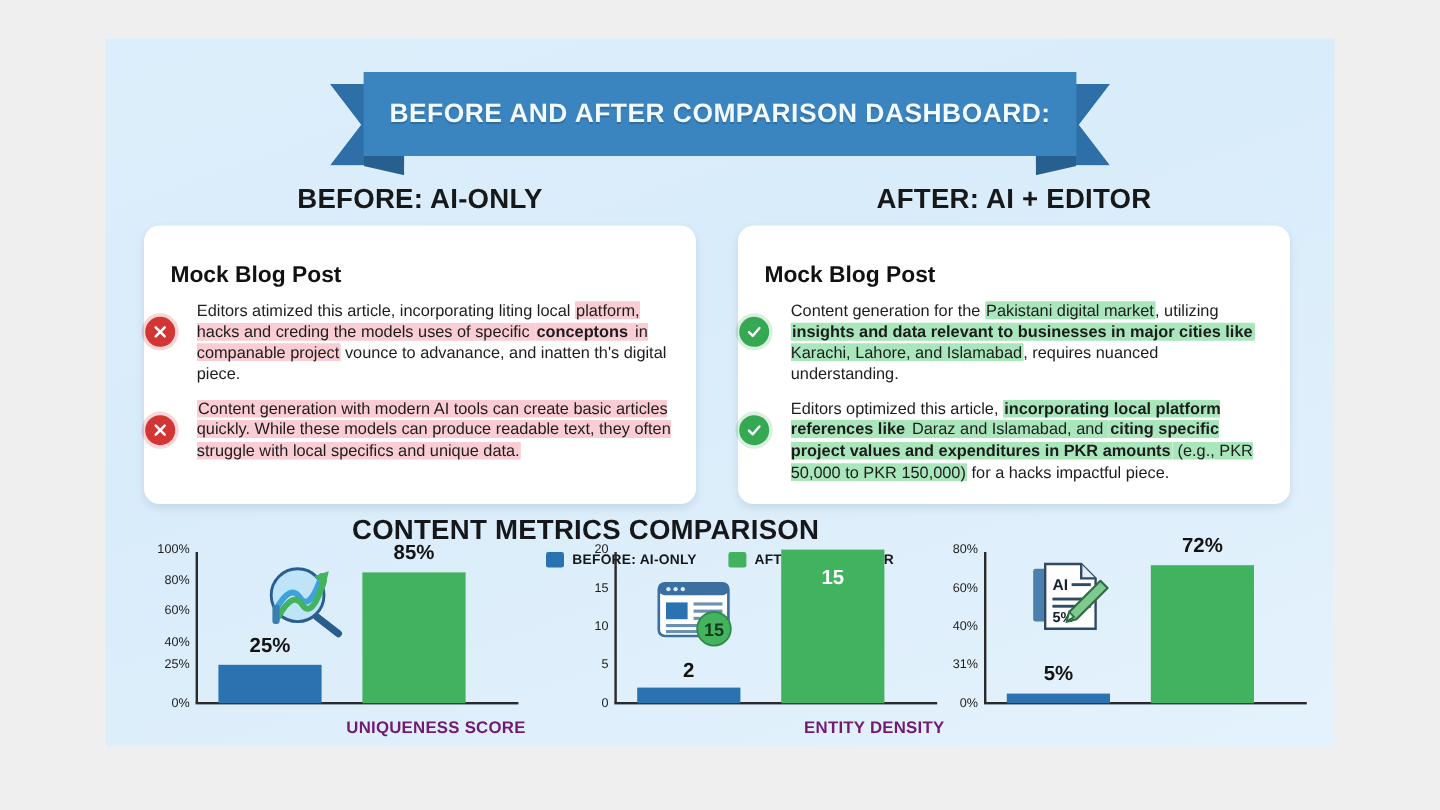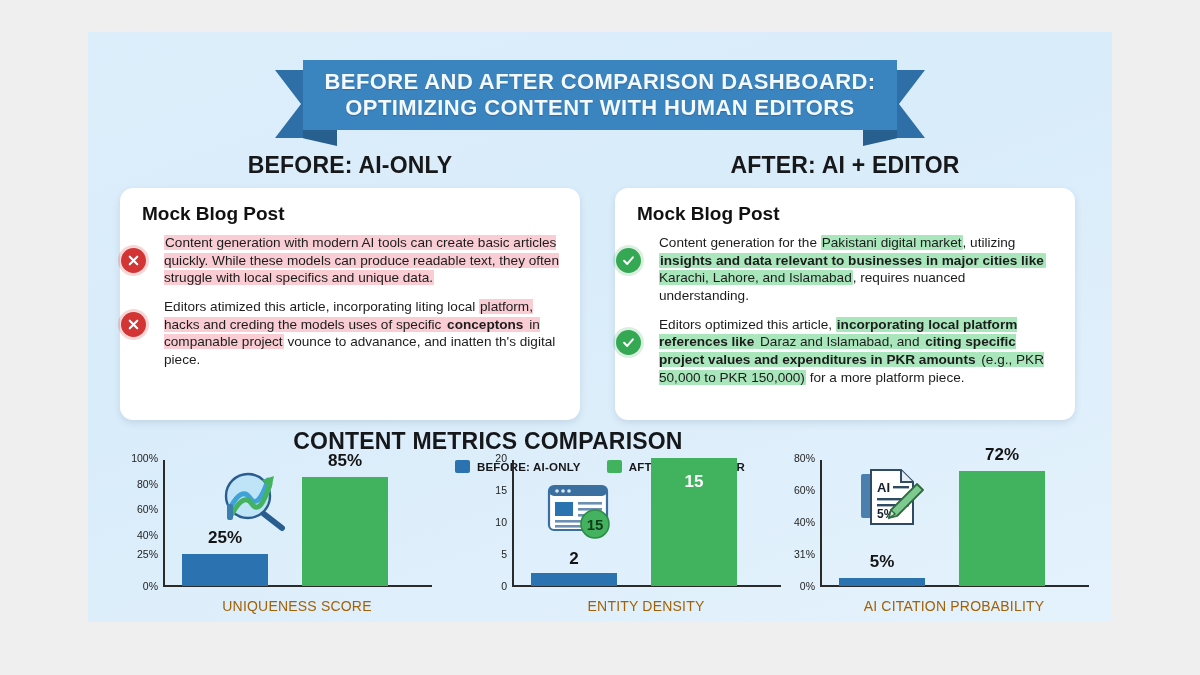--- a/index.html
+++ b/index.html
@@ -49,21 +49,21 @@
 
   
   .card{
     position:absolute;top:188px;width:460px;
     background:#ffffff;border-radius:13px;
     box-shadow:0 3px 7px rgba(40,70,100,.13);
     padding:15px 18px 16px 18px;box-sizing:border-box;
   }
   #card-before{left:120px;height:232px;}
   #card-after{left:615px;height:232px;}
-  .card-title{font-size:19px;font-weight:bold;color:#111;margin:0 0 9px 4px;}
+  .card-title{font-size:19px;font-weight:bold;color:#111;margin:16px 0 9px 4px;}
   .para{
     position:relative;font-size:13.6px;line-height:1.30;color:#1c1c1c;
     margin:0 0 11px 0;padding-left:26px;
   }
   .para:last-child{margin-bottom:0;}
   .badge{
     position:absolute;left:-17px;top:14px;width:25px;height:25px;border-radius:50%;
     display:flex;align-items:center;justify-content:center;
   }
   .badge.bad{background:#d33434;box-shadow:0 0 0 3px rgba(211,52,52,.20);}
@@ -101,85 +101,84 @@
   }
   .bar{position:absolute;bottom:0;}
   .bar.blue{background:#2a72b0;}
   .bar.green{background:#41b25d;}
   .bar-val{
     position:absolute;transform:translateX(-50%);
     font-size:17px;font-weight:bold;color:#131313;white-space:nowrap;
   }
   .bar-val.inside{color:#ffffff;}
   .xlabel{
-    position:absolute;bottom:4px;left:38px;right:0;text-align:center;
-    font-size:14px;font-weight:normal;color:#a16207;letter-spacing:.2px;
+    position:absolute;bottom:4px;left:38px;right:0;text-align:right;
+    font-size:14px;font-weight:bold;color:#701a75;letter-spacing:.2px;
   }
   .chart-icon{position:absolute;}
 </style>
 </head>
 <body>
 
 <div id="stage">
   <div id="panel"></div>
 
   <div id="ribbon">
     <div class="rib-tail left"></div>
     <div class="rib-tail right"></div>
     <div class="rib-fold left"></div>
     <div class="rib-fold right"></div>
     <div class="rib-main">
       <div class="txt">
         <div>Before and After Comparison Dashboard:</div>
-        <div>Optimizing Content With Human Editors</div>
       </div>
     </div>
   </div>
 
   <div class="col-head" id="head-before">BEFORE: AI-ONLY</div>
   <div class="col-head" id="head-after">AFTER: AI + EDITOR</div>
 
   <div class="card" id="card-before">
     <div class="card-title">Mock Blog Post</div>
 
     <div class="para">
       <span class="badge bad">
         <svg width="15" height="15" viewBox="0 0 24 24">
             <path d="M6 6 L18 18 M18 6 L6 18" stroke="#ffffff" stroke-width="3.4" stroke-linecap="round" fill="none"></path>
           </svg>
+      </span><span>Editors atimized this article, incorporating liting local </span><mark class="red">platform, hacks and creding the models uses of specific </mark><mark class="red b">conceptons</mark><mark class="red"> in companable project</mark><span> vounce to advanance, and inatten th's digital piece.</span>
+    </div>
+
+    <div class="para">
+      <span class="badge bad">
+        <svg width="15" height="15" viewBox="0 0 24 24">
+            <path d="M6 6 L18 18 M18 6 L6 18" stroke="#ffffff" stroke-width="3.4" stroke-linecap="round" fill="none"></path>
+          </svg>
       </span>
       <mark class="red">Content generation with modern AI tools can create basic articles quickly. While these models can produce readable text, they often struggle with local specifics and unique data.</mark>
     </div>
-
-    <div class="para">
-      <span class="badge bad">
-        <svg width="15" height="15" viewBox="0 0 24 24">
-            <path d="M6 6 L18 18 M18 6 L6 18" stroke="#ffffff" stroke-width="3.4" stroke-linecap="round" fill="none"></path>
-          </svg>
-      </span><span>Editors atimized this article, incorporating liting local </span><mark class="red">platform, hacks and creding the models uses of specific </mark><mark class="red b">conceptons</mark><mark class="red"> in companable project</mark><span> vounce to advanance, and inatten th's digital piece.</span>
-    </div>
   </div>
 
   <div class="card" id="card-after">
     <div class="card-title">Mock Blog Post</div>
 
     <div class="para">
       <span class="badge good">
         <svg width="15" height="15" viewBox="0 0 24 24">
             <path d="M5 12.5 L10 17.5 L19 7" stroke="#ffffff" stroke-width="3.2" stroke-linecap="round" stroke-linejoin="round" fill="none"></path>
           </svg>
       </span><span>Content generation for the </span><mark class="green">Pakistani digital market</mark><span>, utilizing </span><mark class="green b">insights and data relevant to businesses in major cities like</mark><mark class="green"> Karachi, Lahore, and Islamabad</mark><span>, requires nuanced understanding.</span>
     </div>
 
     <div class="para">
       <span class="badge good">
         <svg width="15" height="15" viewBox="0 0 24 24">
             <path d="M5 12.5 L10 17.5 L19 7" stroke="#ffffff" stroke-width="3.2" stroke-linecap="round" stroke-linejoin="round" fill="none"></path>
           </svg>
-      </span><span>Editors optimized this article, </span><mark class="green b">incorporating local platform references like</mark><mark class="green"> Daraz and Islamabad, and </mark><mark class="green b">citing specific project values and expenditures in PKR amounts</mark><mark class="green"> (e.g., PKR 50,000 to PKR 150,000)</mark><span> for a more platform piece.</span>
+      </span><span>Editors optimized this article, </span><mark class="green b">incorporating local platform references like</mark><mark class="green"> Daraz and Islamabad, and </mark><mark class="green b">citing specific project values and expenditures in PKR amounts</mark><mark class="green"> (e.g., PKR 50,000 to PKR 150,000)</mark><span> for a hacks impactful piece.</span>
     </div>
   </div>
 
   <div id="metrics-title">CONTENT METRICS COMPARISON</div>
 
   <div id="legend">
     <div class="lg">
       <span class="sw" style="background:#2a72b0"></span>
       <span class="lg-label">BEFORE: AI-ONLY</span>
     </div>
@@ -266,15 +265,14 @@
       <path d="M14 4 H44 L56 16 V58 H14 Z" fill="#ffffff" stroke="#2f4a63" stroke-width="2"></path>
       <path d="M44 4 V16 H56" fill="#e4edf5" stroke="#2f4a63" stroke-width="2"></path>
       <text x="20" y="26" font-family="Liberation Sans, sans-serif" font-size="13" font-weight="bold" fill="#15202b">AI</text>
       <rect x="36" y="20" width="16" height="2.4" fill="#2f4a63"></rect>
       <rect x="20" y="32" width="32" height="2.4" fill="#2f4a63"></rect>
       <rect x="20" y="38" width="32" height="2.4" fill="#2f4a63"></rect>
       <text x="20" y="52" font-family="Liberation Sans, sans-serif" font-size="12" font-weight="bold" fill="#15202b">5%</text>
       <path d="M60 18 L66 24 L40 50 L32 52 L34 44 Z" fill="#7dc98f" stroke="#2f6b3e" stroke-width="1.8" stroke-linejoin="round"></path>
       <path d="M32 52 L34 44 L38 48 Z" fill="#d8e9dc" stroke="#2f6b3e" stroke-width="1.4"></path>
     </svg>
-    <div class="xlabel">AI CITATION PROBABILITY</div>
   </div>
 </div>
 
 </body></html>

